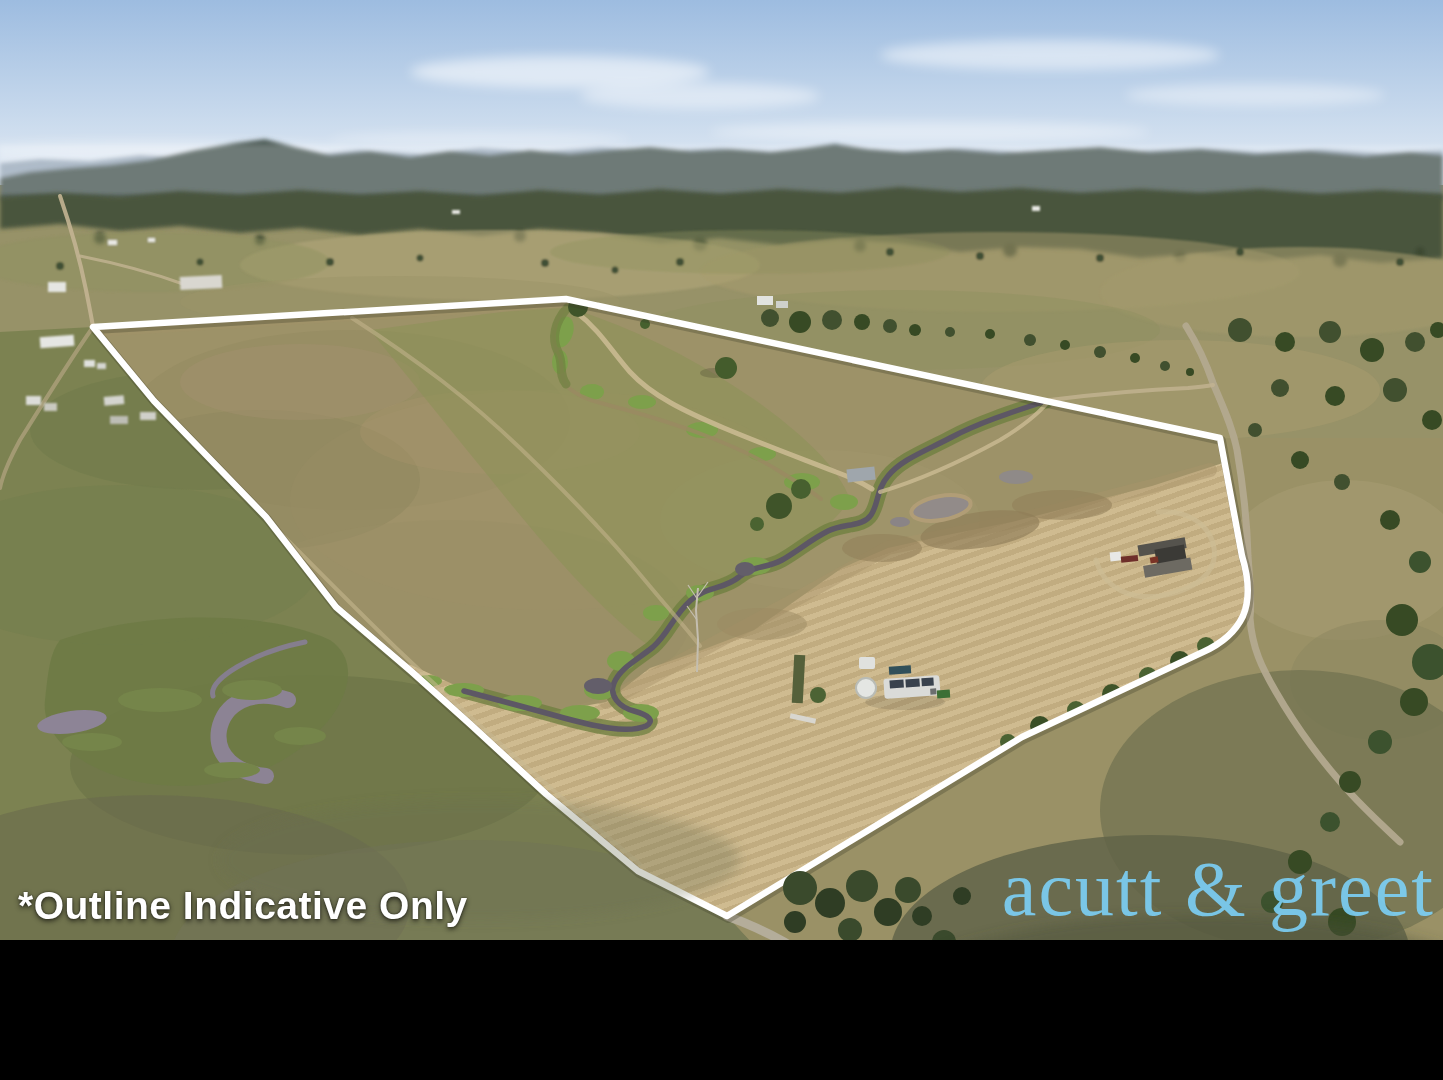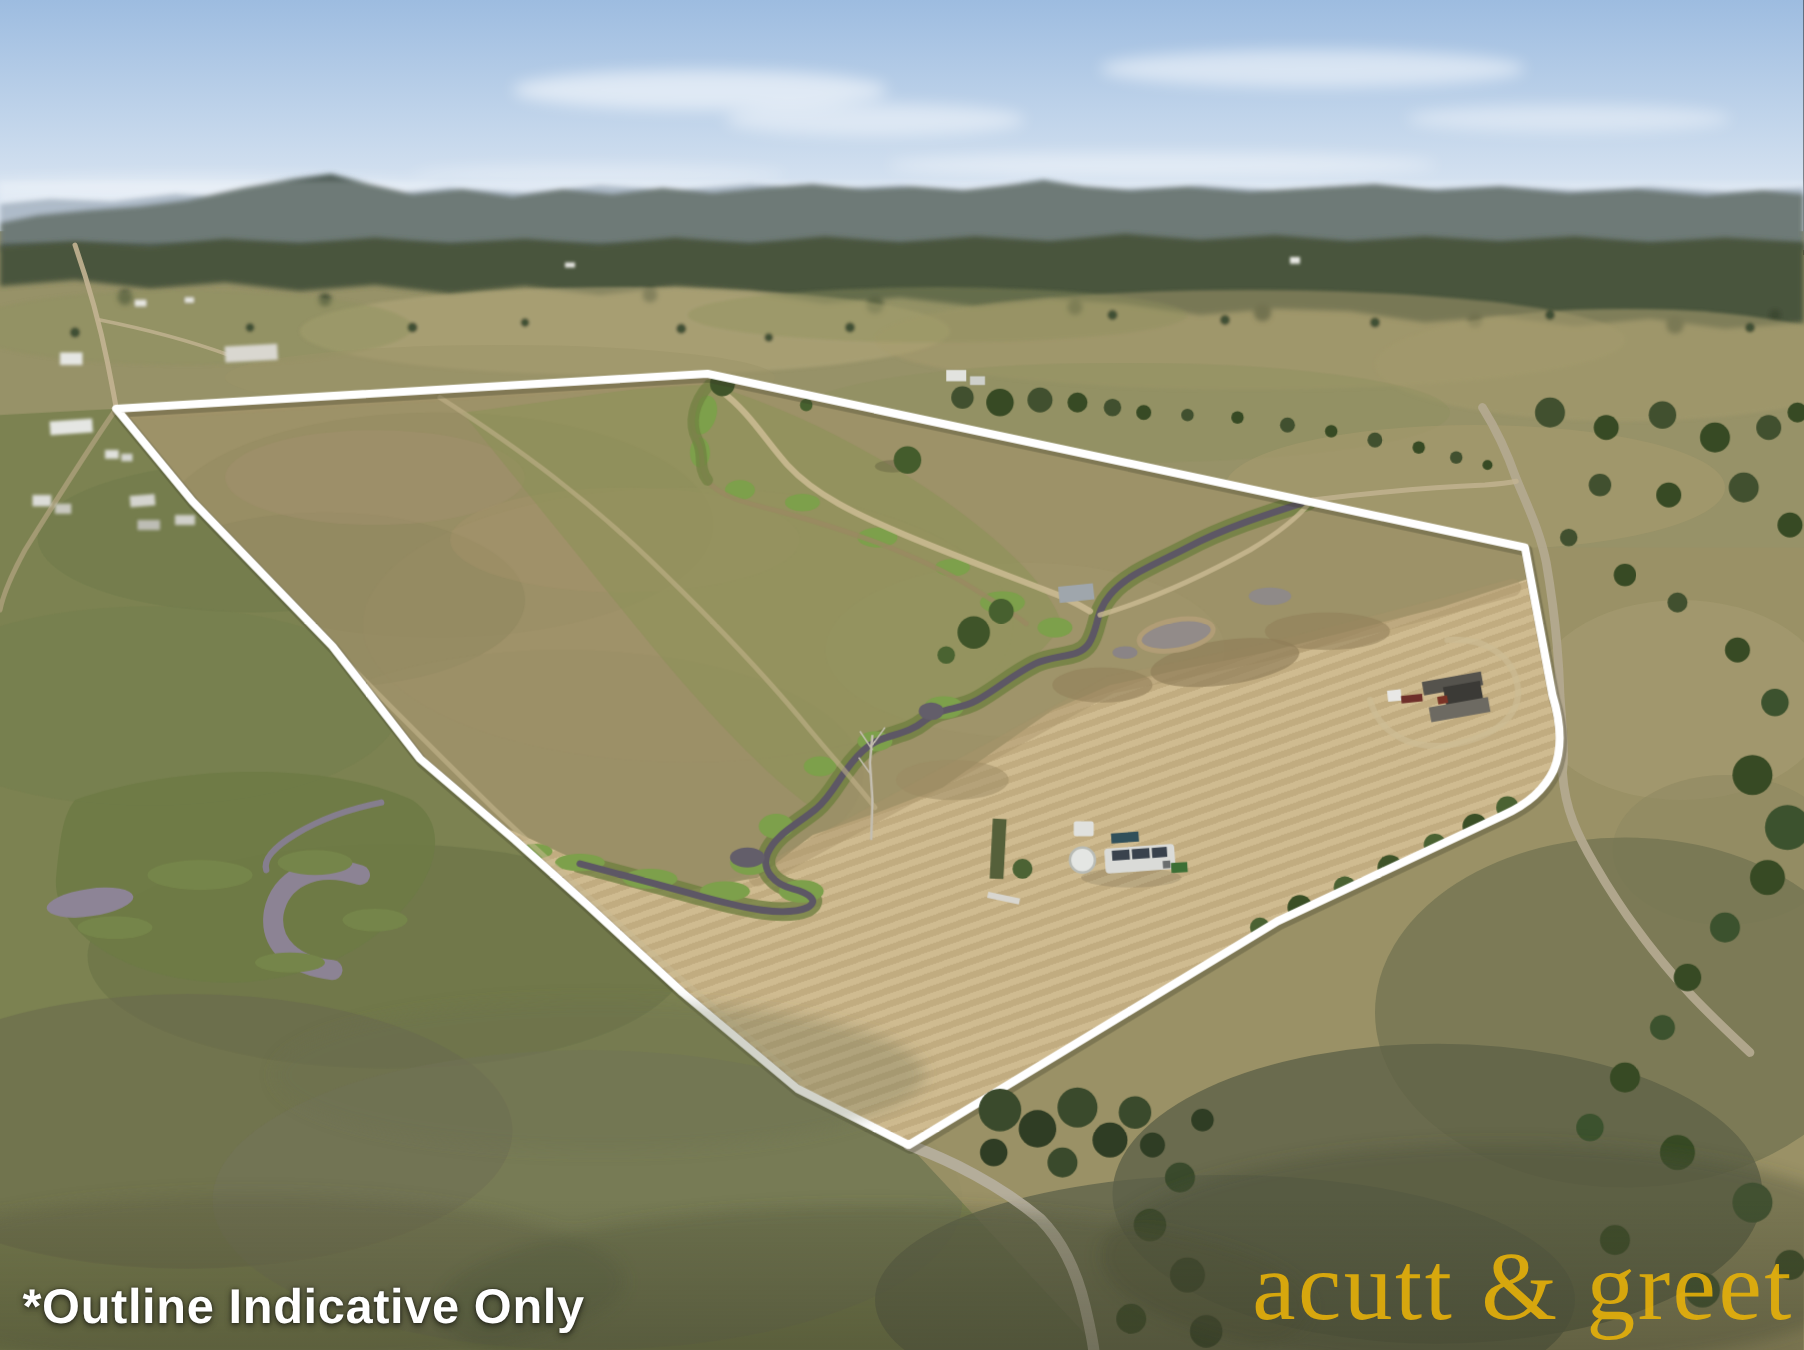--- a/index.html
+++ b/index.html
@@ -1,29 +1,29 @@
 <!DOCTYPE html>
 <html><head>
 <meta charset="utf-8">
 <style>
   html,body{margin:0;padding:0;background:#000;}
-  .stage{position:relative;width:1443px;height:1080px;overflow:hidden;
+  .stage{position:relative;width:1443px;height:940px;overflow:hidden;
          font-family:"Liberation Sans",sans-serif;}
   .stage svg{display:block;width:1443px;height:1080px;}
   .disclaimer{
     position:absolute;left:18px;bottom:12px;
     font-family:"Liberation Sans",sans-serif;
     font-weight:bold;font-size:39px;letter-spacing:.5px;color:#ffffff;
     text-shadow:0 2px 5px rgba(20,20,15,.8),0 0 2px rgba(20,20,15,.65);
   }
   .watermark{
     position:absolute;right:8px;bottom:6px;
     font-family:"Liberation Serif",serif;
     font-weight:400;font-size:78px;letter-spacing:2px;
-    color:#eab308;opacity:.88;margin-left:40px;
+    color:#7dd3fc;opacity:.88;margin-left:40px;
   }
 </style>
 </head>
 <body>
 
 <div class="stage">
 <svg viewBox="0 0 1443 1080" preserveAspectRatio="none">
   <defs>
     <linearGradient id="skyGrad" x1="0" y1="0" x2="0" y2="1">
       <stop offset="0" stop-color="#9dbce0"></stop>

